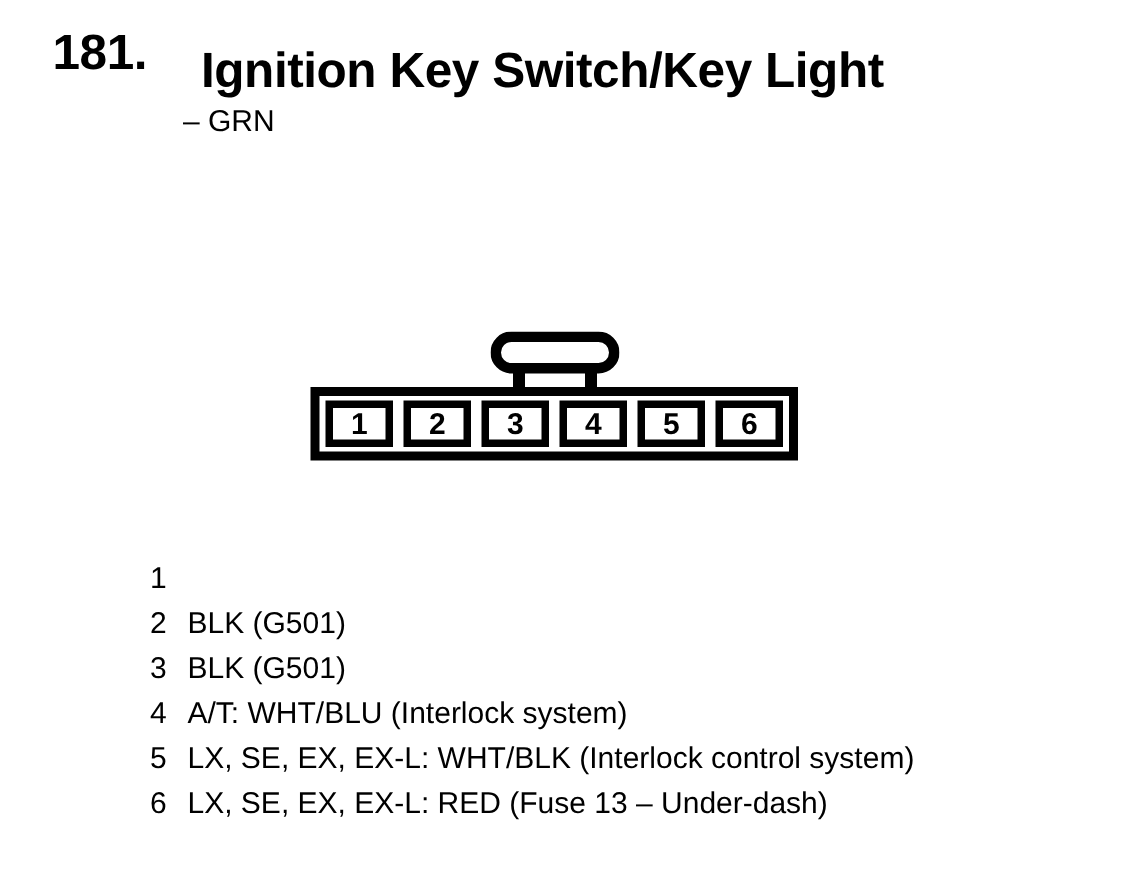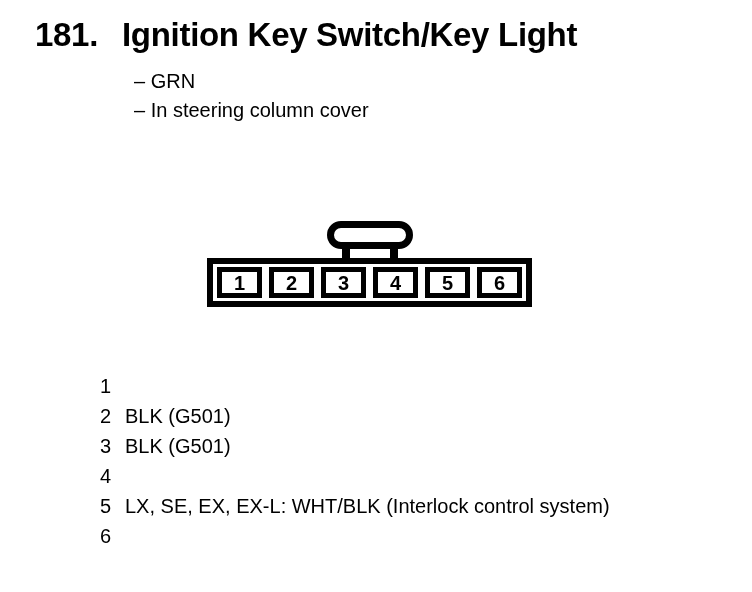--- a/index.html
+++ b/index.html
@@ -25,30 +25,30 @@
     font-size: 33px;
     font-weight: bold;
     white-space: nowrap;
     letter-spacing: -0.3px;
   }
   .title-num {
     width: 87px;
     flex-shrink: 0;
   }
   .title-text {
-    margin: 0;
+    margin: 12px;
     font-size: inherit;
     font-weight: inherit;
     letter-spacing: inherit;
   }
 
   
   .notes {
     position: absolute;
-    left: 134px;
+    left: 122px;
     top: 67px;
     font-size: 20px;
     line-height: 29px;
     white-space: nowrap;
   }
 
   
   .diagram {
     position: absolute;
     left: 207px;
@@ -109,21 +109,20 @@
 
 <div class="page">
 
   <div class="title-row">
     <span class="title-num">181.</span>
     <h1 class="title-text">Ignition Key Switch/Key Light</h1>
   </div>
 
   <div class="notes">
     <div class="note-line">– GRN</div>
-    <div class="note-line">– In steering column cover</div>
   </div>
 
   <div class="diagram">
     <svg class="tab-svg" width="86" height="42" viewBox="0 0 86 42">
       <rect x="15" y="16" width="8" height="26" fill="#000000"></rect>
       <rect x="63" y="16" width="8" height="26" fill="#000000"></rect>
       <rect x="3.5" y="3.5" width="79" height="21" rx="10.5" fill="#ffffff" stroke="#000000" stroke-width="7"></rect>
     </svg>
     <div class="connector-box">
       <div class="pin-cell">1</div>
@@ -142,23 +141,25 @@
     <div class="pinout-row">
       <span class="pin-num">2</span>
       <span class="pin-desc">BLK (G501)</span>
     </div>
     <div class="pinout-row">
       <span class="pin-num">3</span>
       <span class="pin-desc">BLK (G501)</span>
     </div>
     <div class="pinout-row">
       <span class="pin-num">4</span>
+      <span class="pin-desc">A/T: WHT/BLU (Interlock system)</span>
     </div>
     <div class="pinout-row">
       <span class="pin-num">5</span>
       <span class="pin-desc">LX, SE, EX, EX-L: WHT/BLK (Interlock control system)</span>
     </div>
     <div class="pinout-row">
       <span class="pin-num">6</span>
+      <span class="pin-desc">LX, SE, EX, EX-L: RED (Fuse 13 – Under-dash)</span>
     </div>
   </div>
 
 </div>
 
 </body></html>

